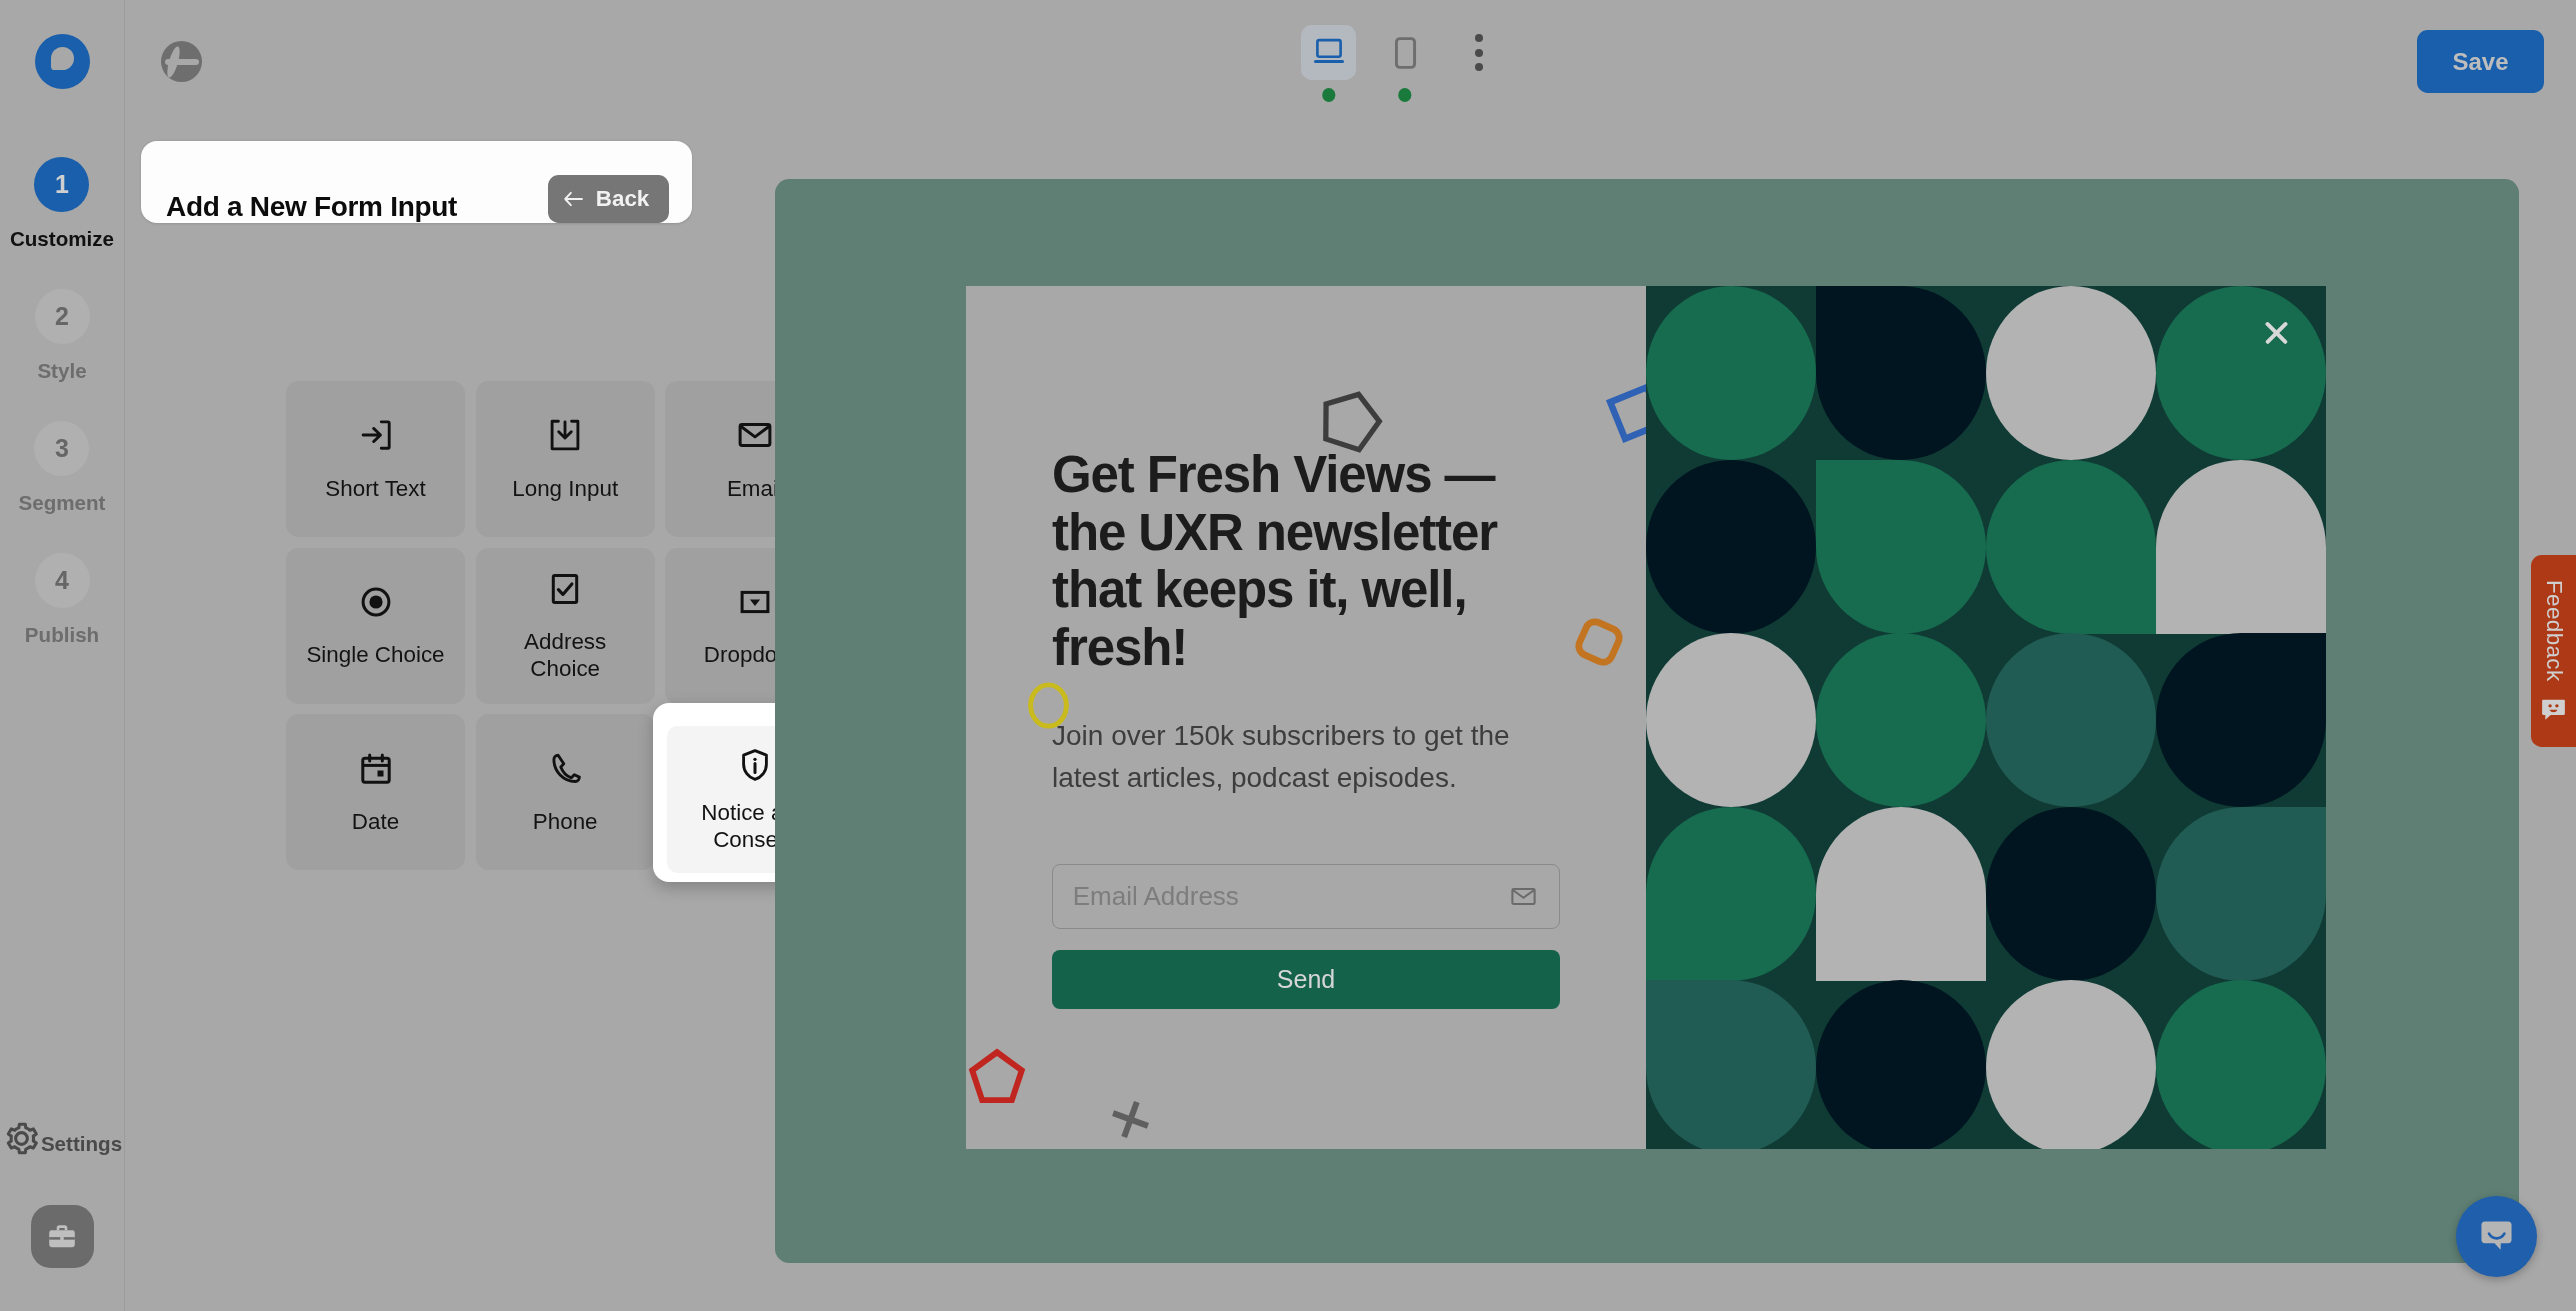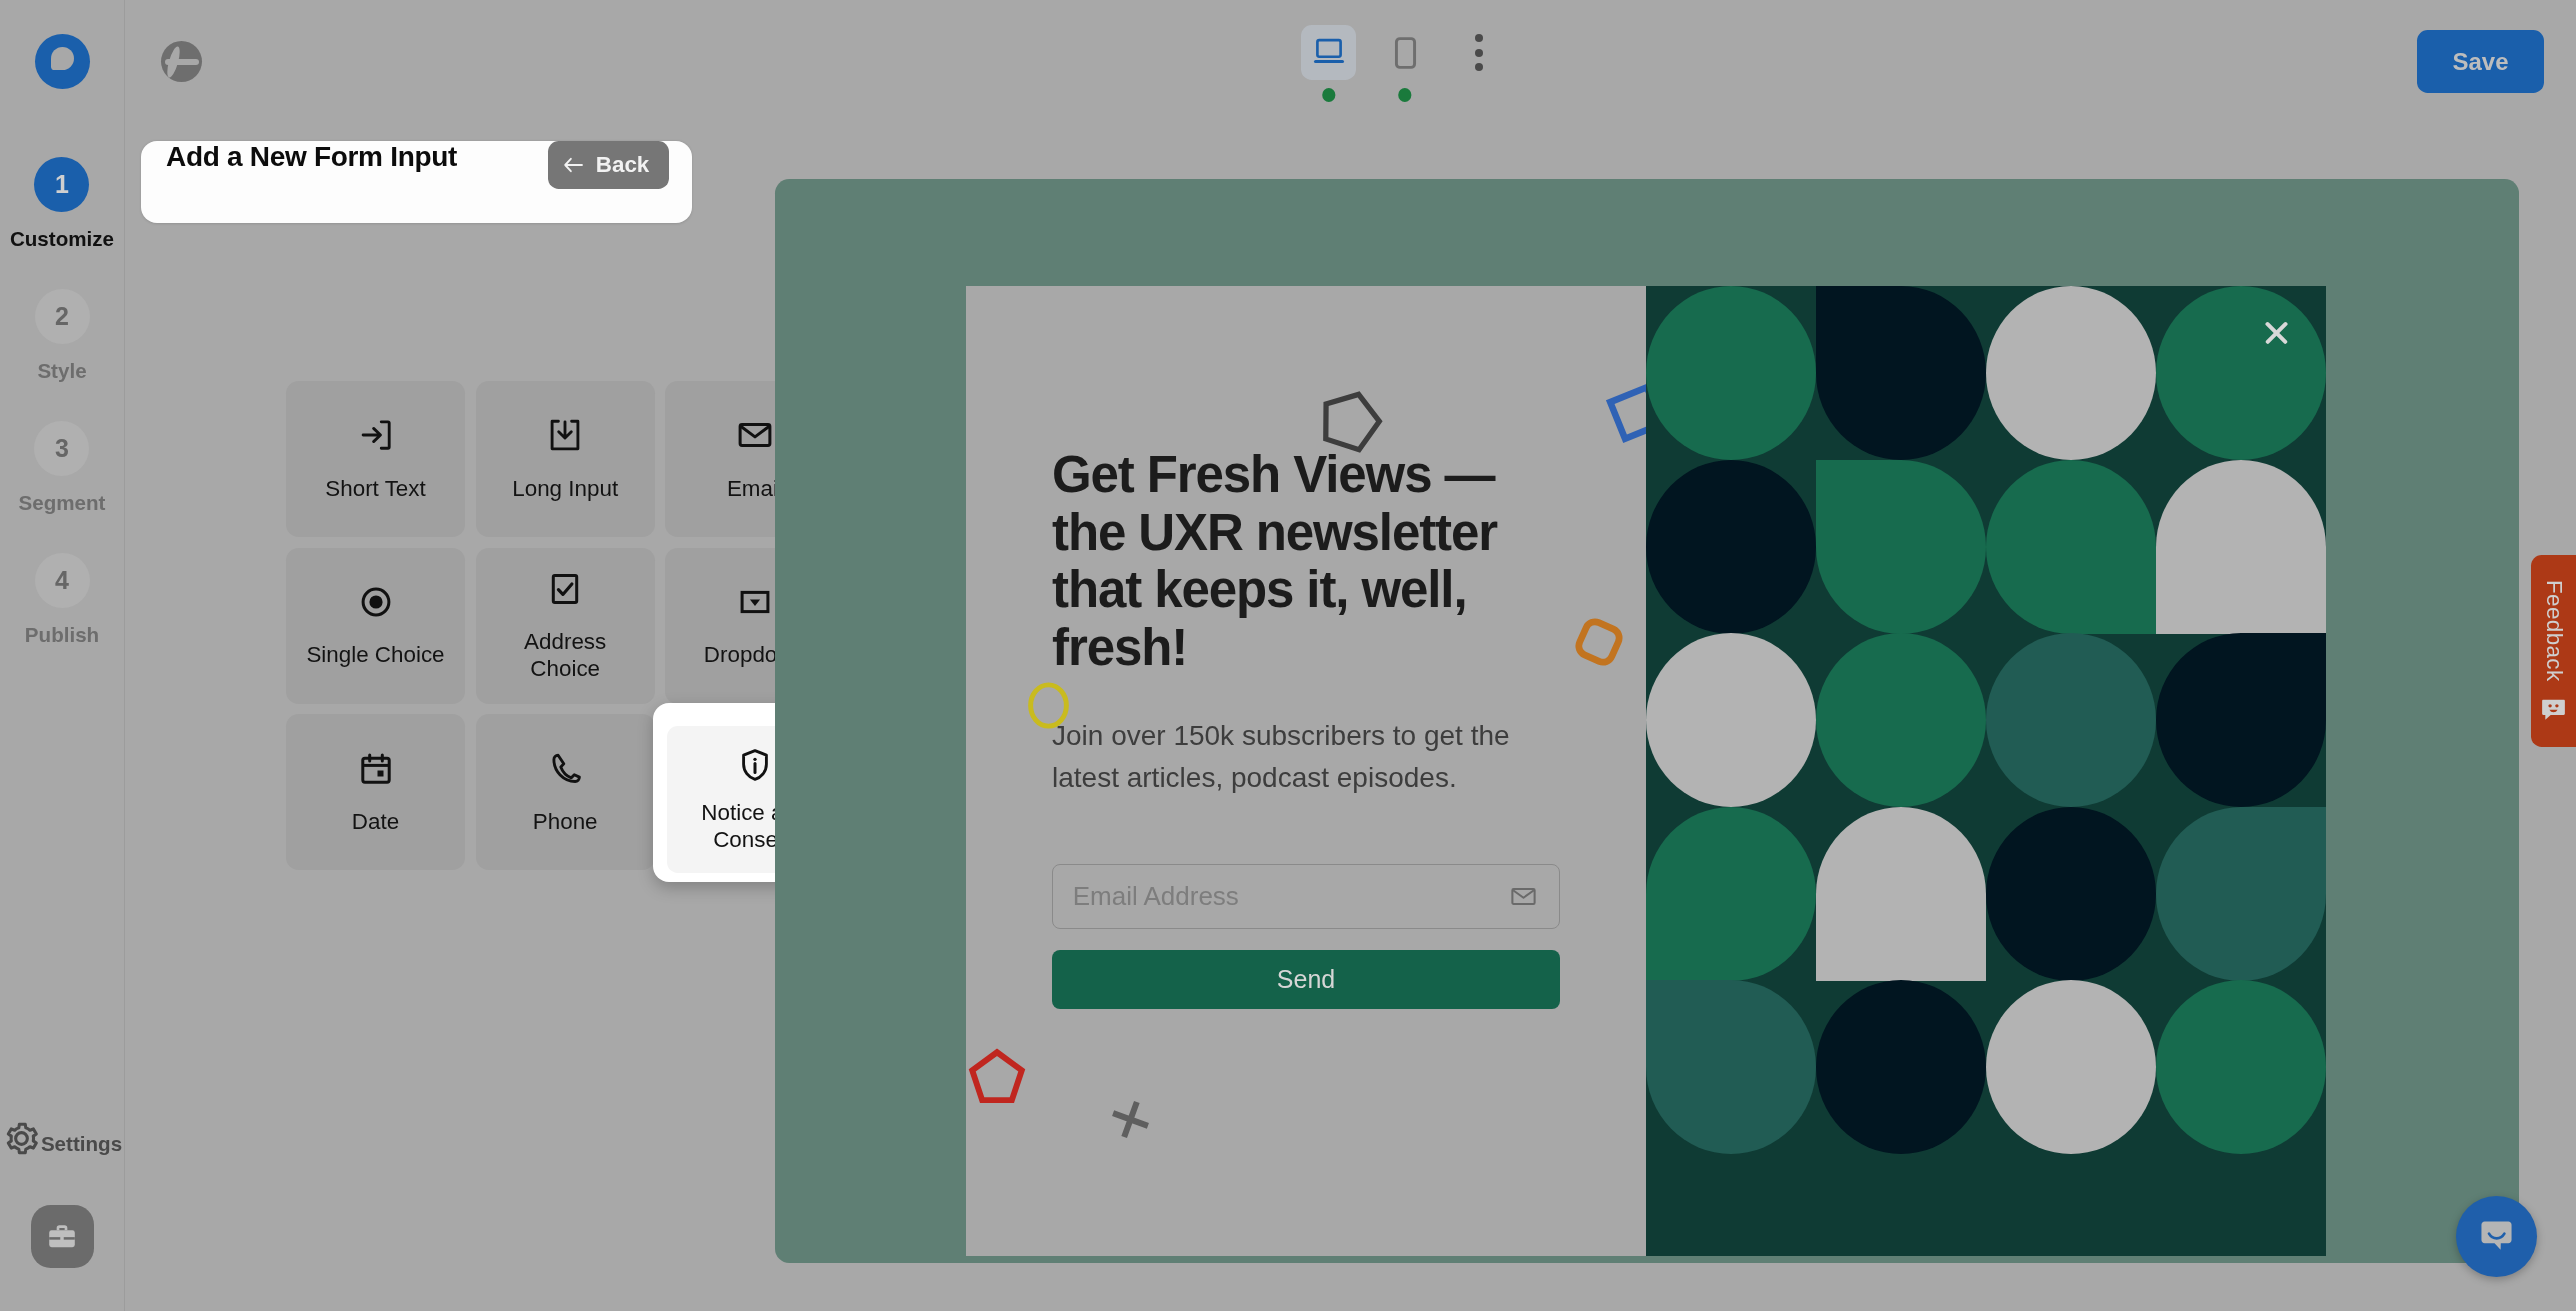--- a/index.html
+++ b/index.html
@@ -104,21 +104,21 @@
     margin-top: 47px; width: 63px; height: 63px; border-radius: 19.7px;
     background: #6b6b6b; display: flex; align-items: center; justify-content: center;
     border: none; cursor: pointer;
   }
 
   
   .panel { position: absolute; left: 125px; top: 123px; width: 590px; height: 1188px; background: #a8a8a8; }
   .panel-header {
     position: absolute; left: 16px; top: 18px; width: 551px; height: 82px;
     background: #fdfdfd; border-radius: 16px;
-    display: flex; align-items: flex-start; justify-content: space-between;
+    display: flex; align-items: flex-end; justify-content: space-between;
     padding: 0 23px 0 25px;
     box-shadow: 0 0.9px 2.7px rgba(0,0,0,.12);
   }
   .panel-header h2 { font-size: 28px; font-weight: 700; color: #0c0c0c; letter-spacing: -0.3px; }
   .back-btn {
     height: 48px; padding: 0 19.7px 0 14.3px; border-radius: 10.7px;
     background: #767676; color: #f2f2f2; border: none; cursor: pointer;
     display: flex; align-items: center; gap: 10.7px;
     font-size: 22.4px; font-weight: 600; font-family: "Liberation Sans", sans-serif;
   }
@@ -150,21 +150,21 @@
   }
 
   
   .preview {
     position: absolute; left: 775px; top: 179px;
     width: 1744px; height: 1084px;
     background: #5f7f74; border-radius: 14.3px;
   }
   .modal {
     position: absolute; left: 191px; top: 107px;
-    width: 1360px; height: 970px;
+    width: 1360px; height: 863px;
     background: #a8a8a8; display: flex; overflow: hidden;
   }
   .modal-left { width: 680px; height: 100%; position: relative; padding: 97px 0 0 86px; }
   .modal-left h3 {
     font-size: 51px; font-weight: 800; color: #1c1c1c;
     line-height: 1.13; letter-spacing: -1.1px; width: 519px;
     margin-top: 63px;
   }
   .modal-left p {
     font-size: 28px; color: #3d3d3d; line-height: 1.52; width: 487px; margin-top: 38px;

